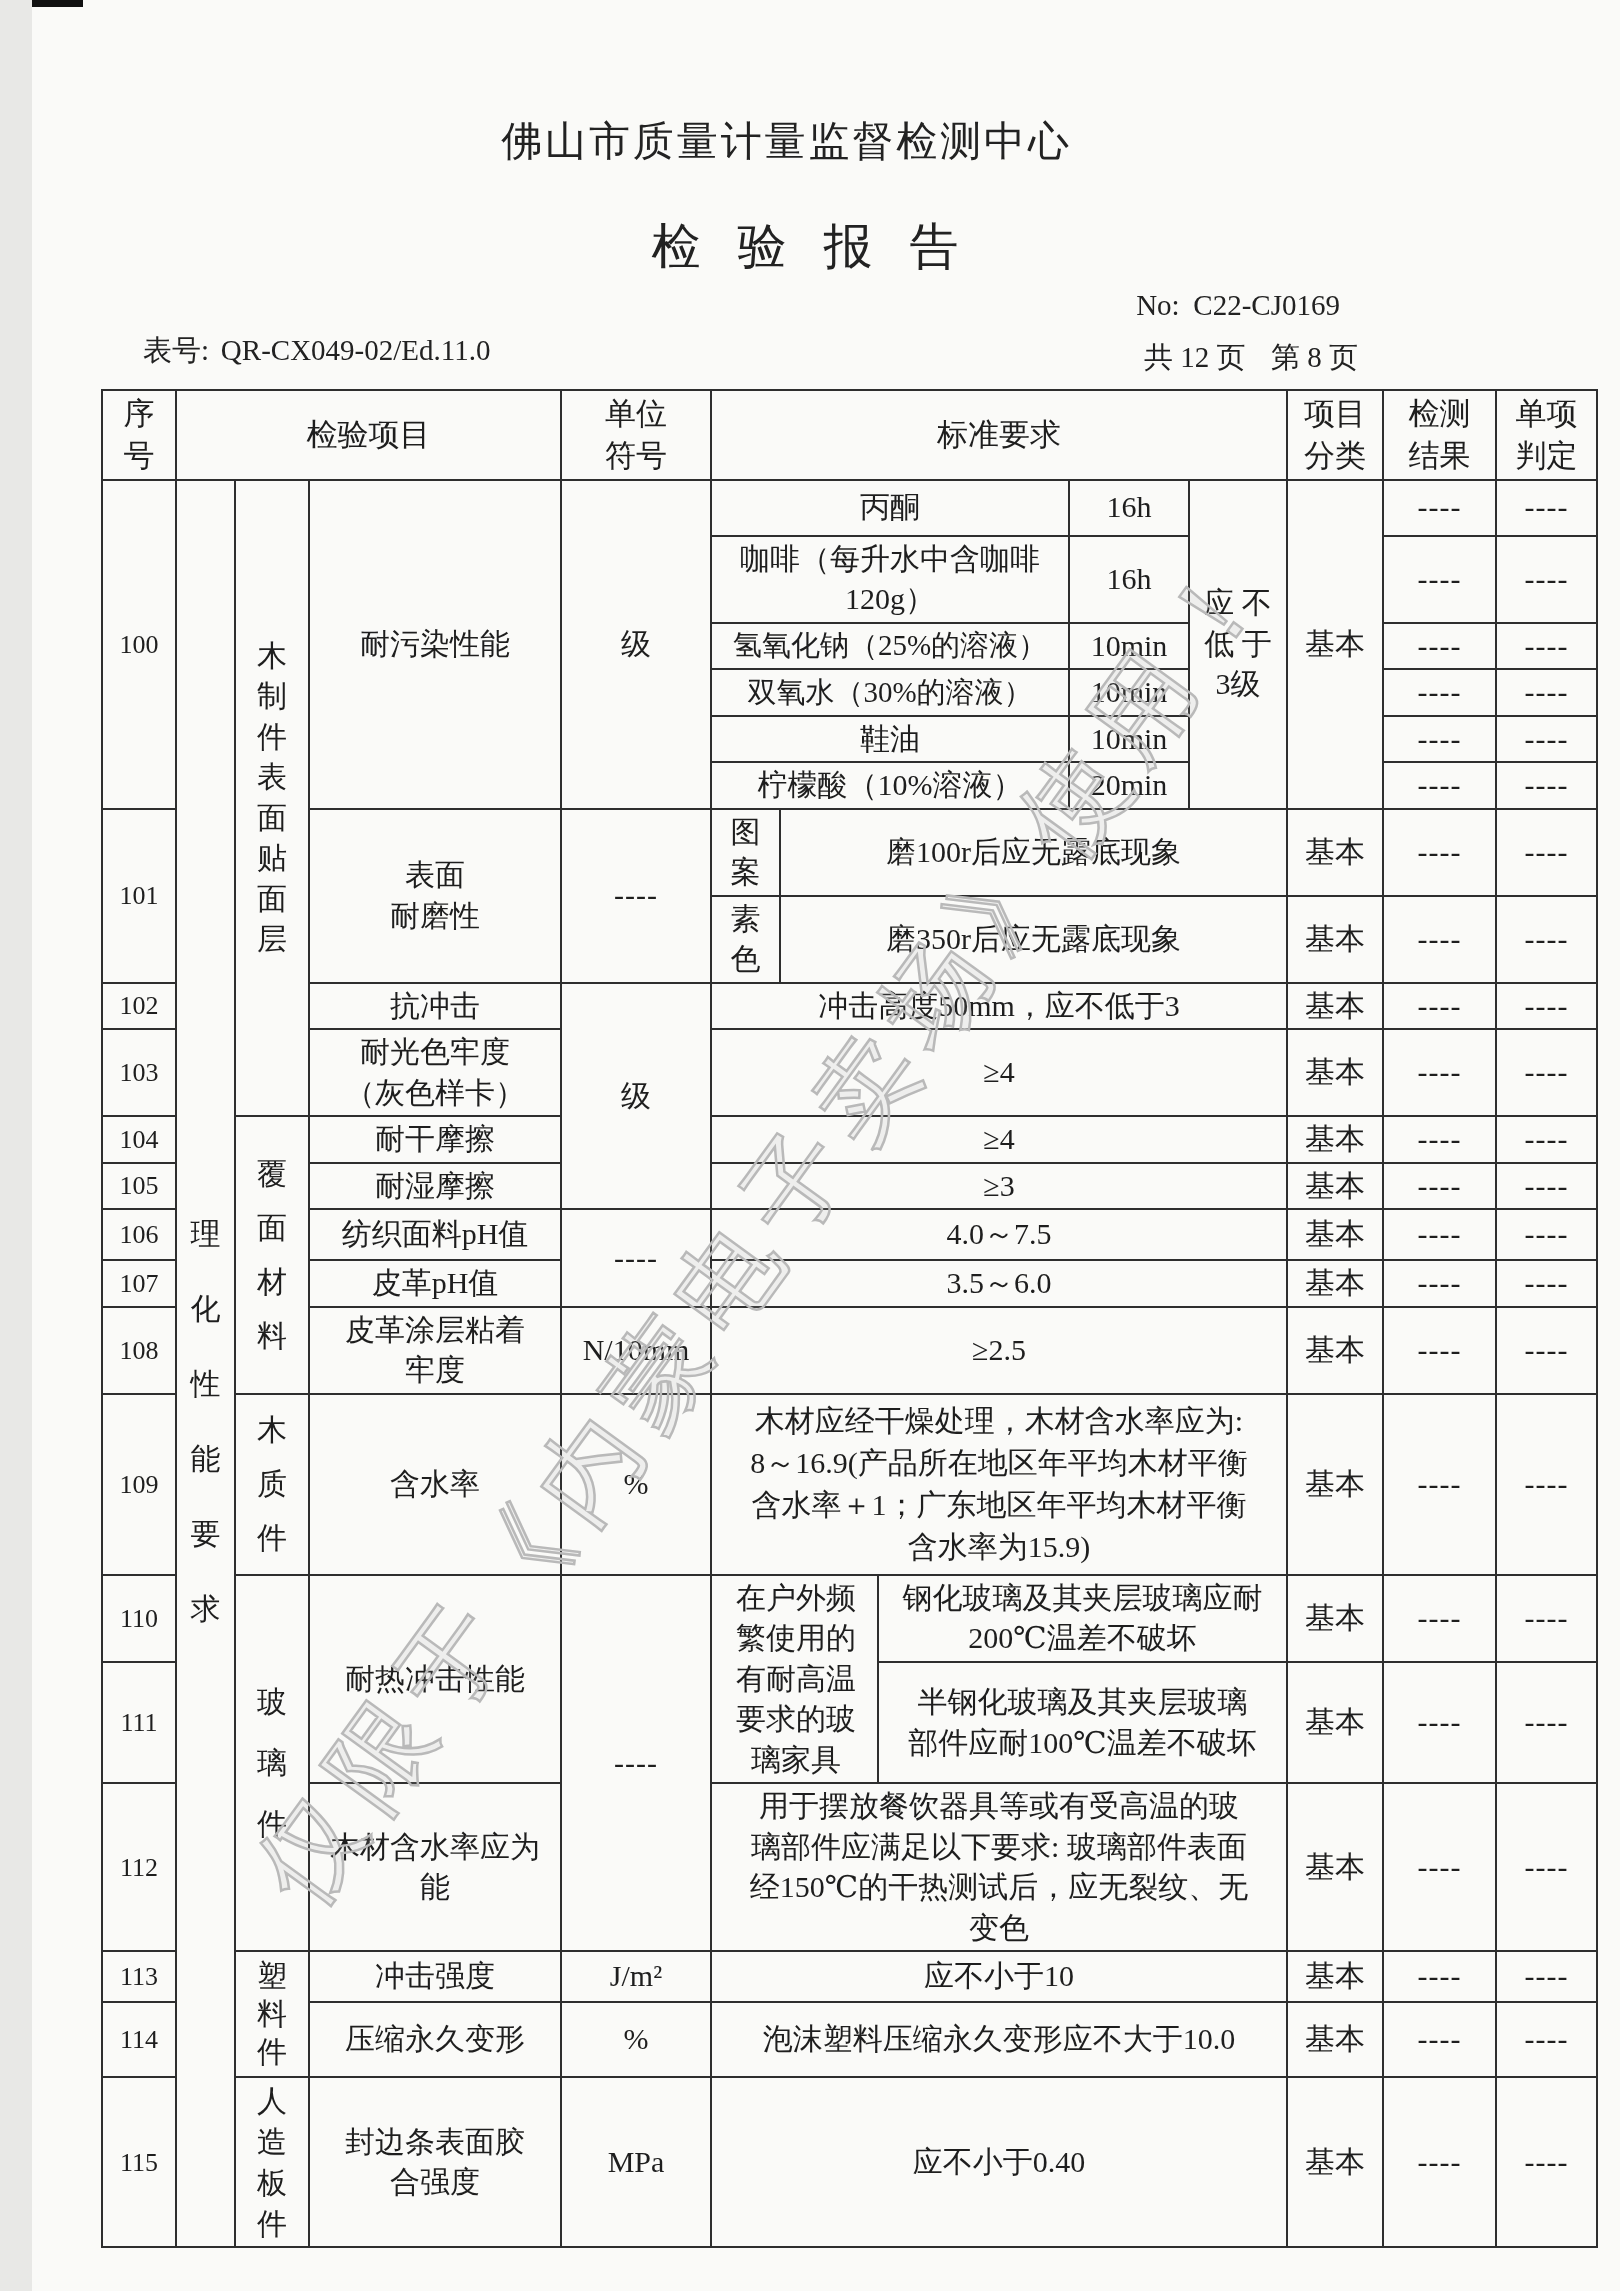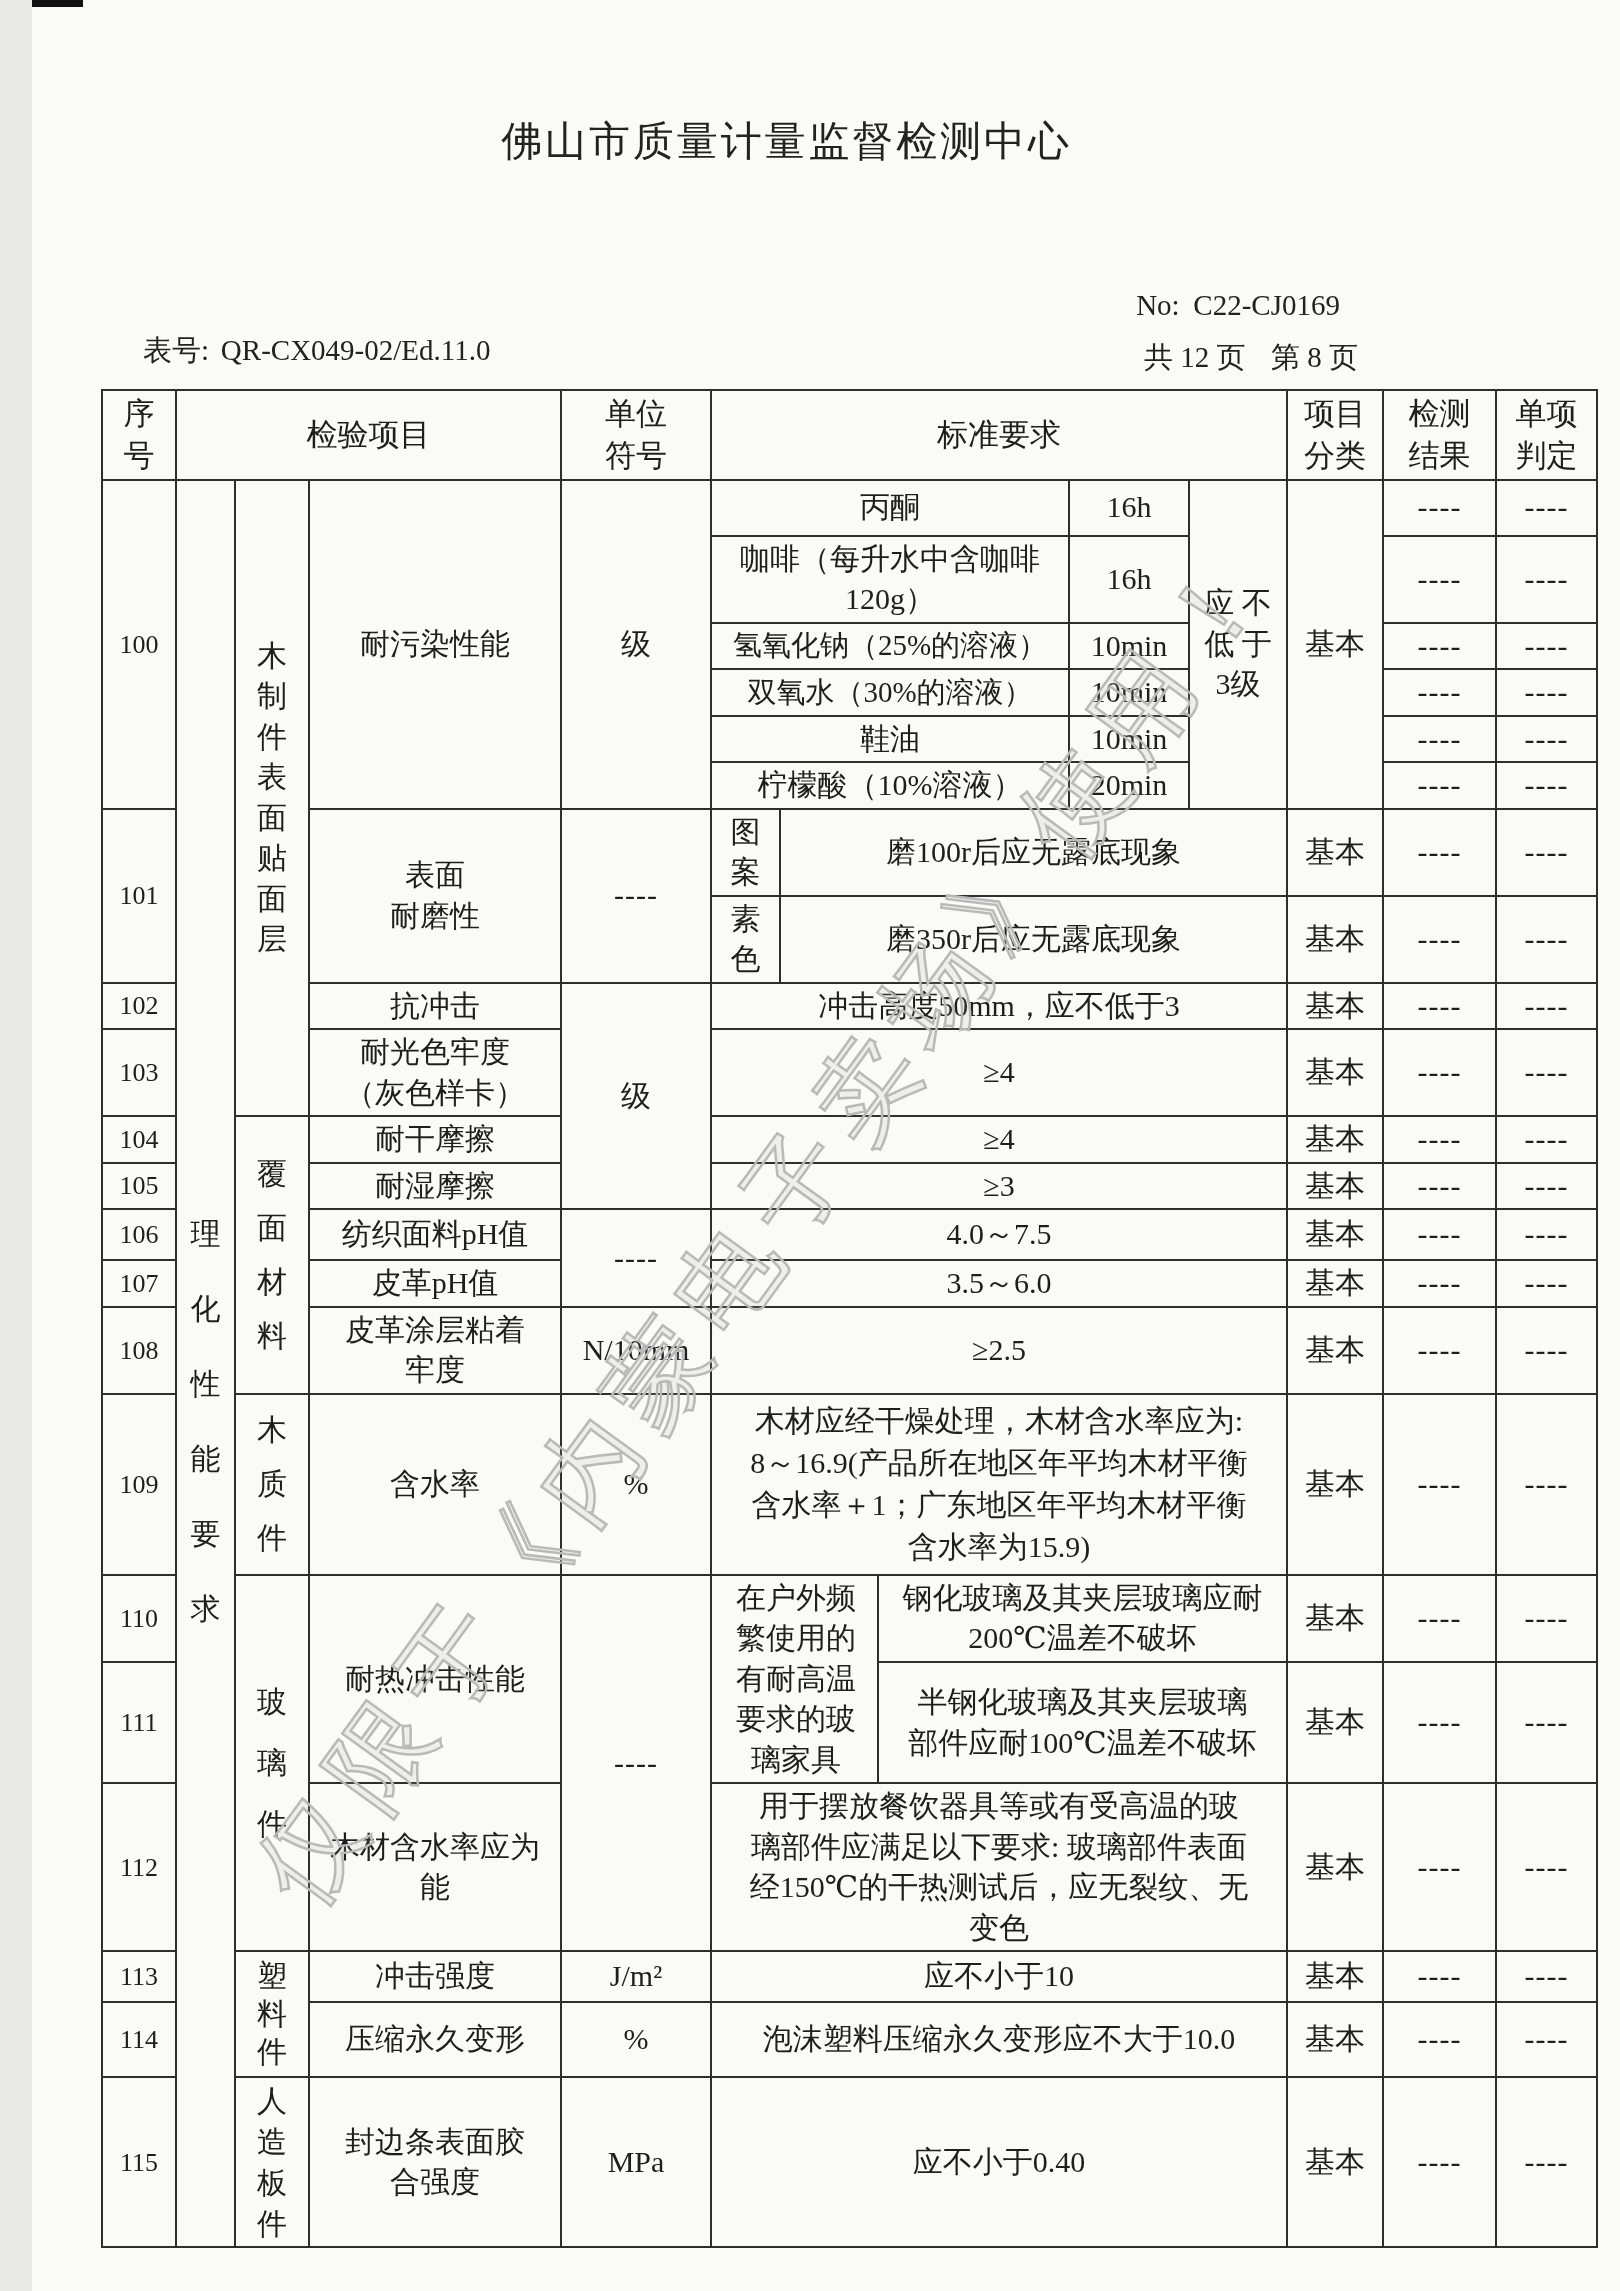--- a/index.html
+++ b/index.html
@@ -65,20 +65,21 @@
   }
 </style>
 </head>
 <body>
 
 <div id="page">
 
   <div class="artifact"></div>
 
   <div class="org-name">佛山市质量计量监督检测中心</div>
+  <div class="report-title">检验报告</div>
 
   <div class="report-no">
     <span>No:</span><span class="val">C22-CJ0169</span>
   </div>
   <div class="form-no">
     <span>表号:</span><span class="val">QR-CX049-02/Ed.11.0</span>
   </div>
   <div class="page-info">
     <span>共 12 页</span><span class="cur">第 8 页</span>
   </div>

